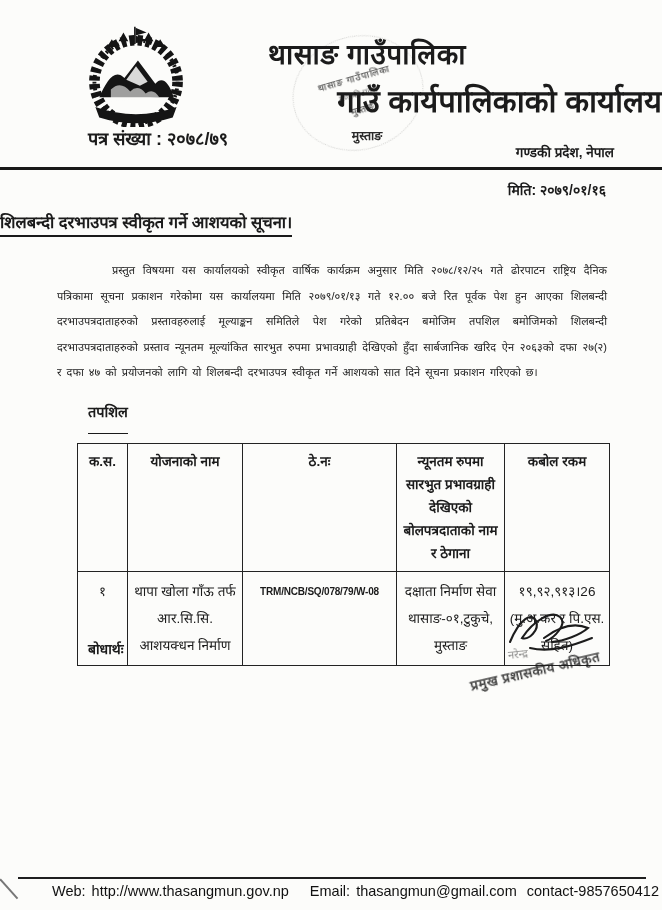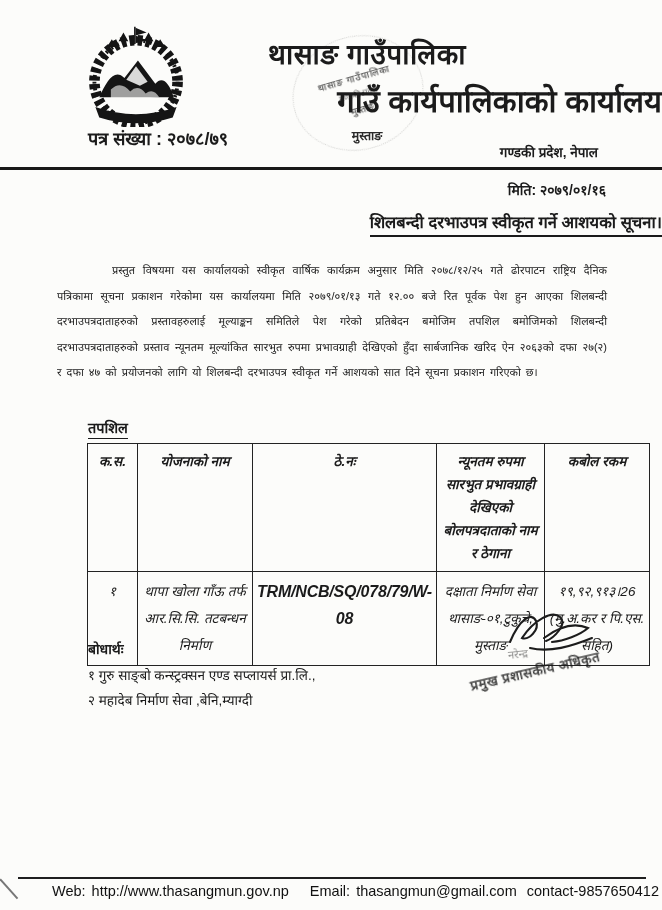--- a/index.html
+++ b/index.html
@@ -23,40 +23,40 @@
     transform:rotate(-16deg);
     border:1.5px dotted rgba(45,45,45,.30);border-radius:50%;
     display:flex;flex-direction:column;align-items:center;justify-content:center;gap:4px;
     color:#333;opacity:.72;filter:blur(.3px);mix-blend-mode:multiply;
     text-align:center;pointer-events:none;
   }
   .stamp .s1{font-size:9.5px;font-weight:bold;letter-spacing:1px;}
   .stamp .s2{font-size:8.5px;}
   .stamp .s3{font-size:9.5px;font-weight:bold;}
   .meta-left{position:absolute;left:88px;top:128px;font-size:18px;font-weight:bold;line-height:23px;}
-  .province{position:absolute;right:64px;top:143px;font-size:13.5px;font-weight:bold;}
+  .province{position:absolute;right:48px;top:143px;font-size:13.5px;font-weight:bold;}
   .head-rule{position:absolute;left:0;right:0;top:167px;height:2.5px;background:#181818;}
   .date-line{position:absolute;right:56px;top:180px;font-size:14px;font-weight:bold;padding-left:27px;}
   
-  .notice-title{position:absolute;left:0;right:0;top:210px;text-align:right;}
+  .notice-title{position:absolute;left:0;right:0;top:210px;text-align:left;}
   .notice-title span{display:inline-block;font-size:16.5px;font-weight:bold;border-bottom:2px solid #1a1a1a;padding-bottom:2px;}
   .body-par{
     position:absolute;left:57px;top:247px;width:550px;
     font-size:11px;line-height:25.6px;text-align:justify;text-indent:55px;
     word-spacing:2px;
   }
   .tapasil{position:absolute;left:88px;top:401px;}
-  .tapasil span{display:inline-block;font-size:14.5px;font-weight:bold;border-bottom:1.8px solid #1a1a1a;padding-bottom:1px;margin-top:16px;}
+  .tapasil span{display:inline-block;font-size:14.5px;font-weight:bold;border-bottom:1.8px solid #1a1a1a;padding-bottom:12px;}
   
-  .tbl{position:absolute;left:87px;top:443px;border-collapse:collapse;table-layout:fixed;font-style:italic;}
+  .tbl{position:absolute;left:77px;top:443px;border-collapse:collapse;table-layout:fixed;}
   .tbl td{border:1.6px solid #232323;vertical-align:top;text-align:center;
           font-size:13.5px;line-height:23px;padding:6px 4px;}
   .tbl .hdr td{font-weight:bold;height:70px;}
   .tbl .row td{height:78px;line-height:27px;}
-  .tbl .contract{font-weight:bold;font-size:16px;letter-spacing:-.2px;line-height:20px;}
+  .tbl .contract{font-weight:bold;font-size:10px;letter-spacing:-.2px;line-height:20px;}
   
   .cc-label{position:absolute;left:88px;top:639px;font-size:14px;font-weight:bold;}
   .cc-items{position:absolute;left:88px;top:664px;font-size:13.5px;line-height:24.5px;}
   .sig-svg{position:absolute;left:500px;top:608px;width:110px;height:48px;}
   .sig-name{position:absolute;left:508px;top:646px;font-size:11px;color:rgba(30,30,30,.55);
             transform:rotate(-6deg);filter:blur(.5px);}
   .sig-stamp{position:absolute;left:468px;top:656px;width:185px;font-size:13.5px;font-weight:bold;
              color:rgba(25,25,25,.82);transform:rotate(-13deg);filter:blur(.35px);
              letter-spacing:.5px;}
   
@@ -135,36 +135,32 @@
     <tbody>
       <tr class="hdr">
         <td>क.स.</td>
         <td>योजनाको नाम</td>
         <td>ठे.नः</td>
         <td>न्यूनतम रुपमा सारभुत प्रभावग्राही देखिएको बोलपत्रदाताको नाम र ठेगाना</td>
         <td>कबोल रकम</td>
       </tr>
       <tr class="row">
         <td>१</td>
-        <td>थापा खोला गाँऊ तर्फ आर.सि.सि. तटबन्धन निर्माण</td>
+        <td>थापा खोला गाँऊ तर्फ आर.सि.सि. आशयक्धन निर्माण</td>
         <td class="contract">TRM/NCB/SQ/078/79/W-08</td>
         <td>दक्षाता निर्माण सेवा थासाङ-०१,टुकुचे, मुस्ताङ</td>
         <td>
           <div>१९,९२,९१३।26</div>
           <div>(मु.अ.कर र पि.एस. सहित)</div>
         </td>
       </tr>
     </tbody>
   </table>
 
   <div class="cc-label">बोधार्थः</div>
-  <div class="cc-items">
-    <div>१ गुरु साङ्बो कन्स्ट्रक्सन एण्ड सप्लायर्स प्रा.लि.,</div>
-    <div>२ महादेब निर्माण सेवा ,बेनि,म्याग्दी</div>
-  </div>
 
   <svg class="sig-svg" viewBox="0 0 110 48" xmlns="http://www.w3.org/2000/svg">
     <g fill="none" stroke="#1c1c1c" stroke-width="2.1" stroke-linecap="round">
       <path d="M10,34 C20,10 32,4 36,13 C40,22 28,33 22,30 C34,12 52,2 60,9 C68,16 54,30 46,33"></path>
       <path d="M44,30 C60,18 74,14 88,20 C80,27 64,33 52,34"></path>
       <path d="M30,40 C50,45 72,38 92,30"></path>
     </g>
   </svg>
   <div class="sig-name">नरेन्द्र</div>
   <div class="sig-stamp">प्रमुख प्रशासकीय अधिकृत</div>

